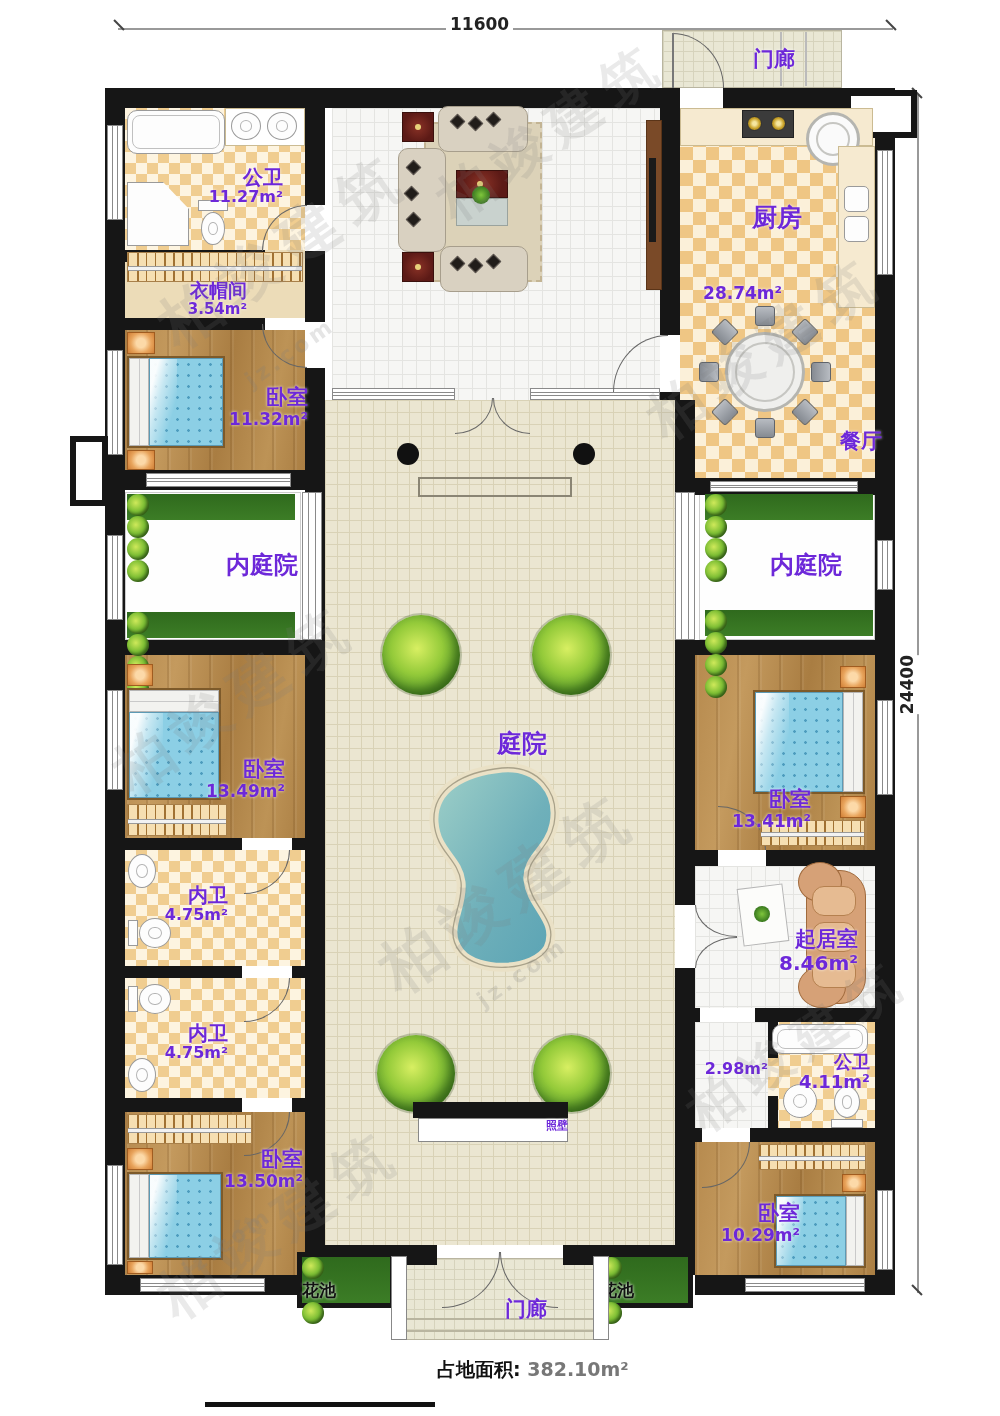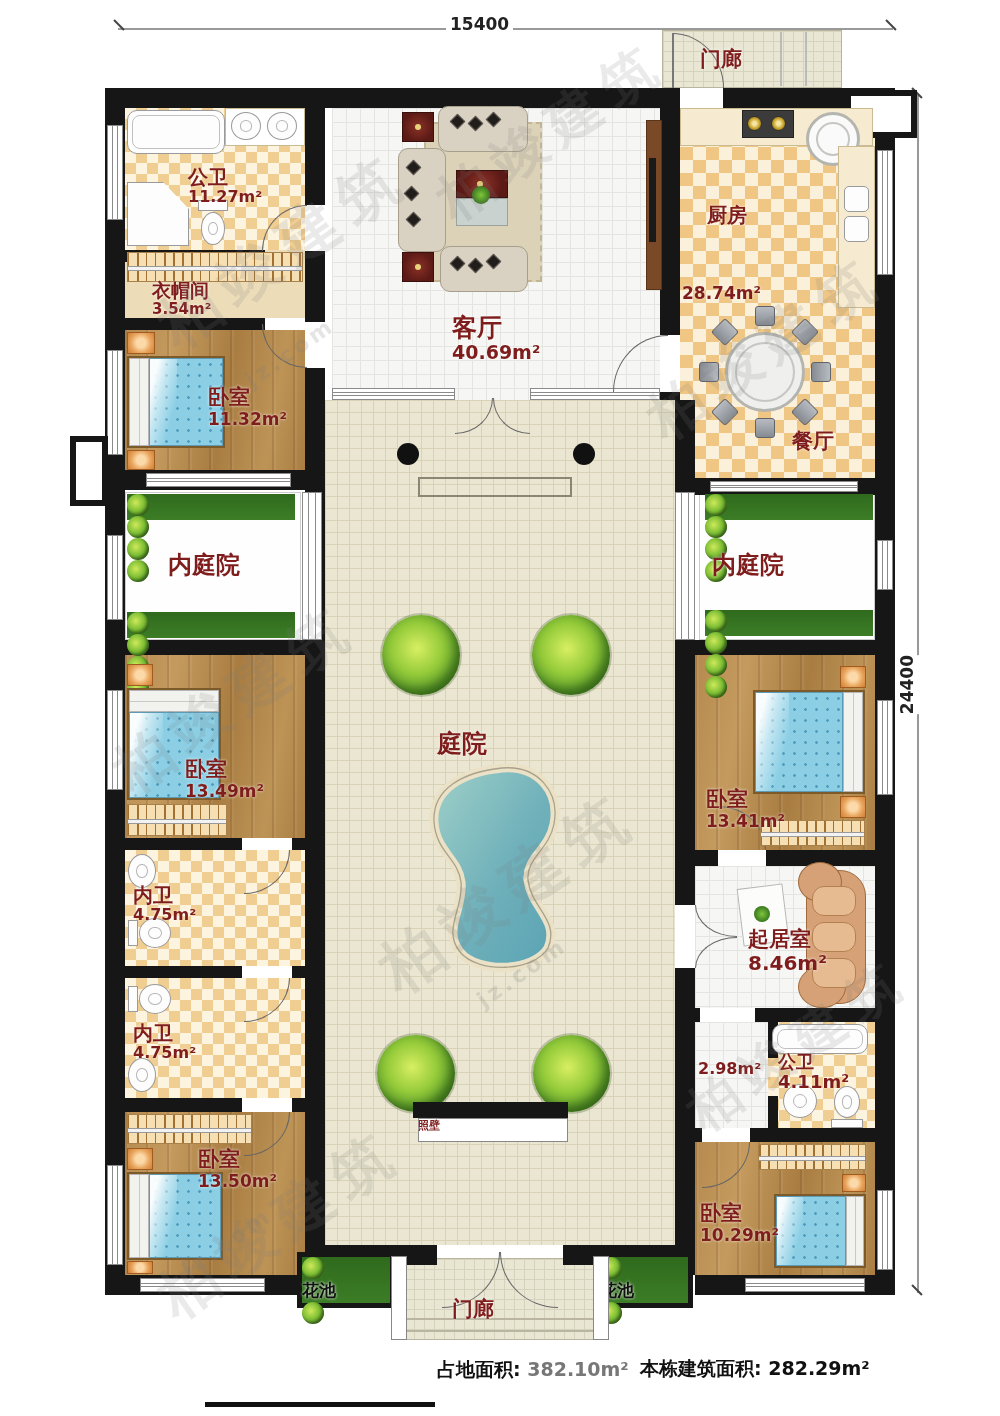--- a/index.html
+++ b/index.html
@@ -47,21 +47,21 @@
   .glass{background:#c9d2ce;border:1px solid #9aa39e;}
   .greenpot{border-radius:50%;background:radial-gradient(circle,#7fc63c,#2f6e1a 80%);}
   .round-table{background:#efefed;border:3px solid #b5b5b0;border-radius:50%;}
   .round-table:after{content:"";position:absolute;inset:7px;border:2px solid #c6c6c2;border-radius:50%;}
   .chair{width:20px;height:20px;background:linear-gradient(#b8bcc2,#868b92);border:1px solid #5f646b;border-radius:3px;}
   .stove{background:#3b3b3b;border:1px solid #222;}
   .burner{width:15px;height:15px;border-radius:50%;background:radial-gradient(circle,#f5e6a0 20%,#caa42c 55%,#6b5410);border:1px solid #333;}
   .counter{background:#f6ead0;border:1px solid #cbbb92;}
   .col-dot{background:#111;border-radius:50%;}
   .step{border:2px solid #8a8574;}
-  .rl{position:absolute;text-align:left;font-weight:bold;color:#7f1d1d;line-height:1.12;text-shadow:0 0 3px rgba(255,255,255,.85);z-index:30;}
+  .rl{position:absolute;text-align:right;font-weight:bold;color:#6d28d9;line-height:1.12;text-shadow:0 0 3px rgba(255,255,255,.85);z-index:30;}
   .rl .n,.rl .a{display:block;}
   .wm{position:absolute;color:rgba(125,125,125,.16);font-weight:bold;transform:rotate(-35deg);letter-spacing:12px;white-space:nowrap;pointer-events:none;z-index:40;}
   .wmu{position:absolute;color:rgba(125,125,125,.20);font-weight:bold;transform:rotate(-35deg);letter-spacing:4px;font-size:22px;pointer-events:none;z-index:40;}
   .dim{position:absolute;background:#999;}
   .dimtxt{position:absolute;font-size:17px;font-weight:bold;color:#222;background:#fff;padding:0 4px;}
   .dimv{writing-mode:vertical-rl;transform:rotate(180deg);}
   .tick{position:absolute;width:14px;height:2px;background:#444;transform:rotate(45deg);}
   .stat{position:absolute;font-size:19px;font-weight:bold;color:#111;white-space:nowrap;}
   .stat .v{font-weight:bold;}
   #title-block{position:absolute;left:203px;top:1352px;font-size:41px;font-weight:bold;color:#111;letter-spacing:1px;}
@@ -70,21 +70,21 @@
   .mat{background:#fcfcfa;border:1px solid #b5b5b5;}
 </style>
 </head>
 <body>
 
 <div id="plan">
 
   <i class="dim" style="left:118px;top:28px;width:775px;height:2px"></i>
   <i class="tick" style="left:112px;top:24px"></i>
   <i class="tick" style="left:884px;top:24px"></i>
-  <div class="dimtxt" style="left:446px;top:14px">15400</div>
+  <div class="dimtxt" style="left:446px;top:14px">11600</div>
   <i class="dim" style="left:917px;top:95px;width:2px;height:1198px"></i>
   <i class="tick" style="left:910px;top:92px"></i>
   <i class="tick" style="left:910px;top:1289px"></i>
   <div class="dimtxt dimv" style="left:893px;top:655px">24400</div>
 
   <i class="checker2" style="left:125px;top:108px;width:180px;height:142px"></i>
   <i style="left:125px;top:250px;width:180px;height:68px;background:#ecdcb8"></i>
   <i class="wood" style="left:125px;top:330px;width:180px;height:140px"></i>
   <i class="court-floor" style="left:125px;top:492px;width:176px;height:148px"></i>
   <i class="wood" style="left:125px;top:652px;width:180px;height:186px"></i>
@@ -379,26 +379,22 @@
     <span class="a" style="font-size:16px">4.75m²</span>
   </div>
   <div class="rl" style="left:133px;top:1022px;width:95px">
     <span class="n" style="font-size:20px">内卫</span>
     <span class="a" style="font-size:16px">4.75m²</span>
   </div>
   <div class="rl" style="left:198px;top:1148px;width:105px">
     <span class="n" style="font-size:21px">卧室</span>
     <span class="a" style="font-size:17px">13.50m²</span>
   </div>
-  <div class="rl" style="left:452px;top:314px;width:115px">
-    <span class="n" style="font-size:25px">客厅</span>
-    <span class="a" style="font-size:19px">40.69m²</span>
-  </div>
   <div class="rl" style="left:707px;top:204px;width:95px">
-    <span class="n" style="font-size:20px">厨房</span>
+    <span class="n" style="font-size:25px">厨房</span>
   </div>
   <div class="rl" style="left:682px;top:284px;width:100px">
     <span class="a" style="font-size:17px">28.74m²</span>
   </div>
   <div class="rl" style="left:792px;top:430px;width:90px">
     <span class="n" style="font-size:21px">餐厅</span>
   </div>
   <div class="rl" style="left:712px;top:552px;width:130px">
     <span class="n" style="font-size:24px">内庭院</span>
   </div>
@@ -436,22 +432,18 @@
   <div class="wm" style="left:630px;top:310px;font-size:56px">柏竣建筑</div>
   <div class="wm" style="left:95px;top:660px;font-size:58px">柏竣建筑</div>
   <div class="wm" style="left:360px;top:850px;font-size:62px">柏竣建筑</div>
   <div class="wm" style="left:670px;top:1010px;font-size:52px">柏竣建筑</div>
   <div class="wm" style="left:140px;top:1185px;font-size:58px">柏竣建筑</div>
   <div class="wmu" style="left:238px;top:340px">jz.com</div>
   <div class="wmu" style="left:175px;top:1230px">jz.com</div>
   <div class="wmu" style="left:470px;top:960px">jz.com</div>
 
   <i style="left:205px;top:1402px;width:230px;height:5px;background:#111"></i>
-  <div class="stat" style="left:640px;top:1356px">
-    <span>本栋建筑面积:</span>
-    <span class="v">282.29m²</span>
-  </div>
   <div class="stat" style="left:437px;top:1357px">
     <span>占地面积:</span>
     <span class="v" style="color:#777">382.10m²</span>
   </div>
 
 </div>
 
 </body></html>

